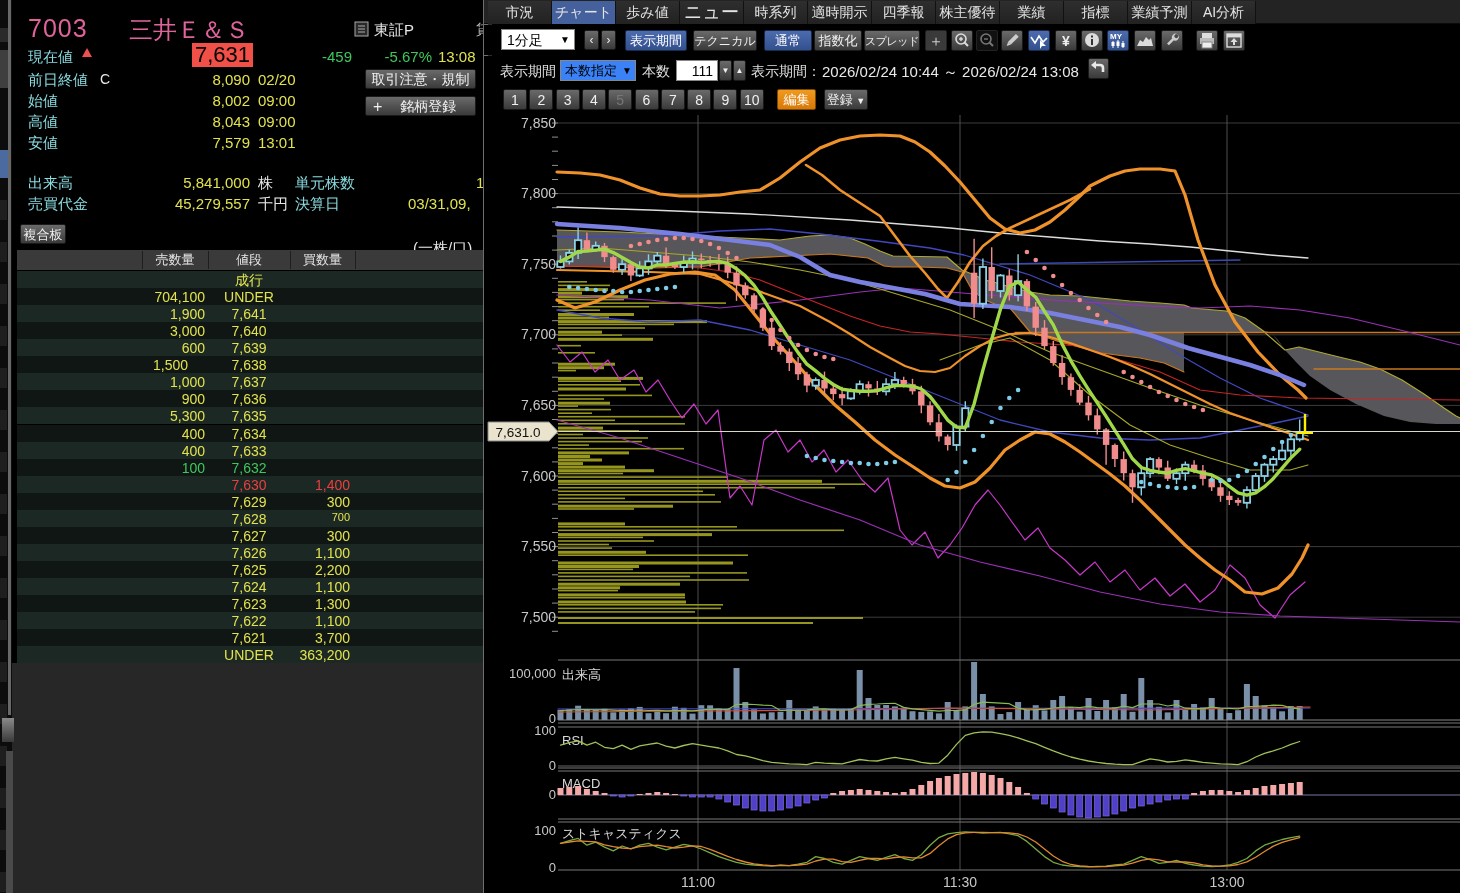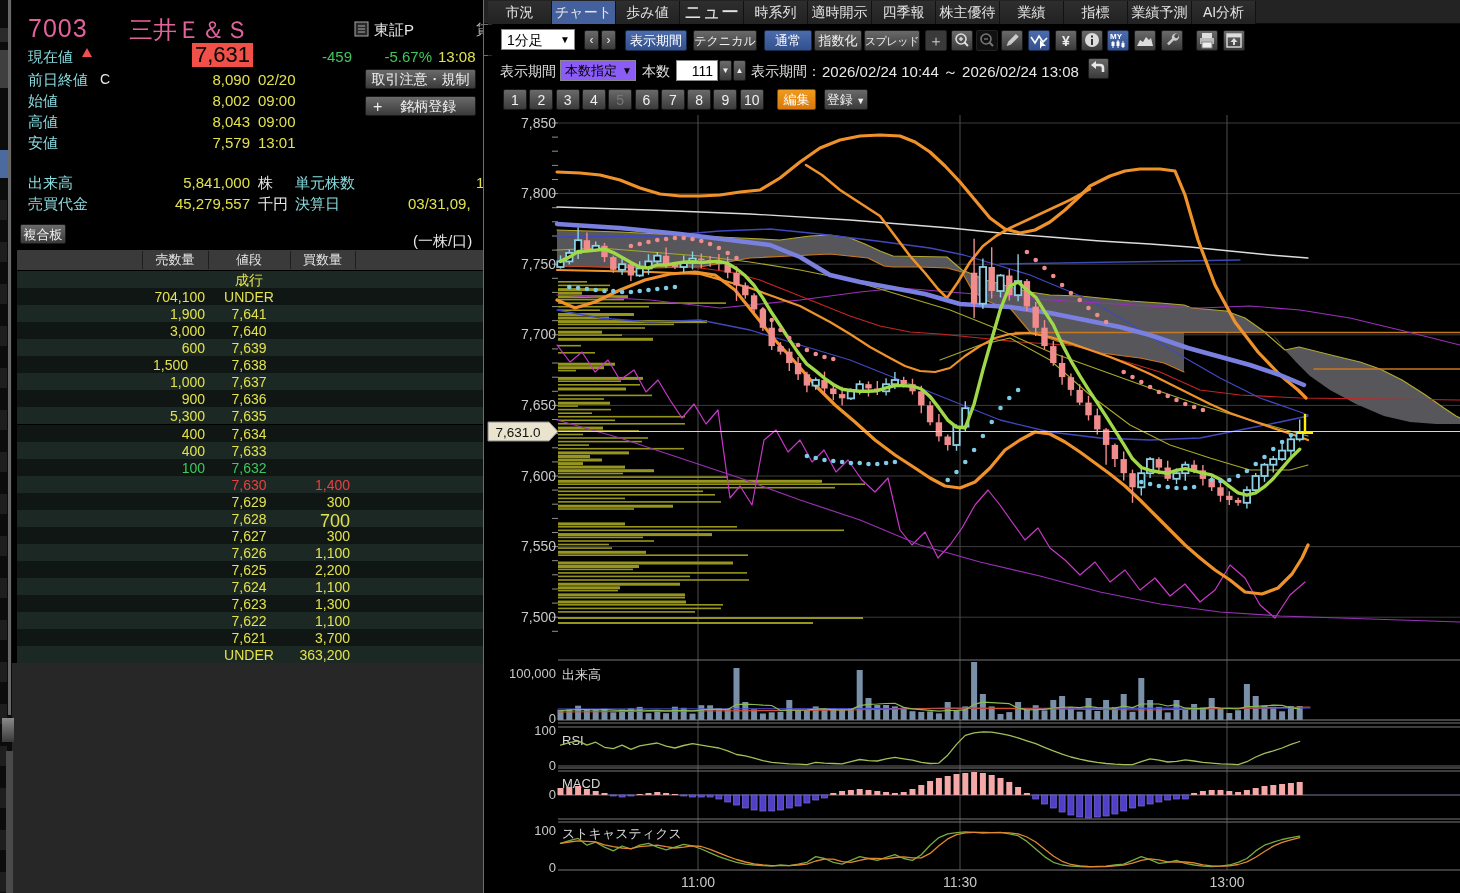--- a/index.html
+++ b/index.html
@@ -42,21 +42,21 @@
       <div style="position:absolute;left:140px;top:174px;width:110px;text-align:right;color:#e2e24e;font-size:15px">5,841,000</div>
       <div style="position:absolute;left:258px;top:174px;color:#e8e8e8;font-size:15px;white-space:nowrap;">株</div>
       <div style="position:absolute;left:295px;top:174px;color:#8adce0;font-size:15px;white-space:nowrap;">単元株数</div>
       <div style="position:absolute;left:476px;top:174px;color:#e2e24e;font-size:15px;white-space:nowrap;">1</div>
       <div style="position:absolute;left:28px;top:195px;color:#8adce0;font-size:15px;white-space:nowrap;">売買代金</div>
       <div style="position:absolute;left:140px;top:195px;width:110px;text-align:right;color:#e2e24e;font-size:15px">45,279,557</div>
       <div style="position:absolute;left:258px;top:195px;color:#e8e8e8;font-size:15px;white-space:nowrap;">千円</div>
       <div style="position:absolute;left:295px;top:195px;color:#8adce0;font-size:15px;white-space:nowrap;">決算日</div>
       <div style="position:absolute;left:408px;top:195px;color:#e2e24e;font-size:15px">03/31,09,</div>
       <div style="position:absolute;left:20px;top:224px;width:46px;height:20px;background:linear-gradient(#6a6a6a,#3a3a3a);border:1px solid #1a1a1a;border-radius:2px;color:#f0f0f0;text-align:center;font-size:13px;line-height:19px;">複合板</div>
-      <div style="position:absolute;left:413px;top:232px;color:#e8e8e8;font-size:15px;white-space:nowrap;">(一株/口)</div>
+      <div style="position:absolute;left:413px;top:239px;color:#e8e8e8;font-size:15px;white-space:nowrap;">(一株/口)</div>
       <div style="position:absolute;left:17px;top:250px;width:466px;height:20px;background:#3a3a3a;"></div>
       <div style="position:absolute;left:142px;top:251px;width:1px;height:18px;background:#1e1e1e"></div>
       <div style="position:absolute;left:208px;top:251px;width:1px;height:18px;background:#1e1e1e"></div>
       <div style="position:absolute;left:290px;top:251px;width:1px;height:18px;background:#1e1e1e"></div>
       <div style="position:absolute;left:355px;top:251px;width:1px;height:18px;background:#1e1e1e"></div>
       <div style="position:absolute;left:142px;top:251px;width:66px;text-align:center;color:#e6e6e6;font-size:13px">売数量</div>
       <div style="position:absolute;left:208px;top:251px;width:82px;text-align:center;color:#e6e6e6;font-size:13px">値段</div>
       <div style="position:absolute;left:290px;top:251px;width:65px;text-align:center;color:#e6e6e6;font-size:13px">買数量</div>
       <div style="position:absolute;left:17px;top:271.0px;width:466px;height:17.05px;background:#1c2823"></div>
       <div style="position:absolute;left:208px;top:272.0px;width:82px;text-align:center;color:#e2e24e;font-size:14px">成行</div>
@@ -94,21 +94,21 @@
       <div style="position:absolute;left:95px;top:459.6px;width:110px;text-align:right;color:#3ec85c;font-size:14px">100</div>
       <div style="position:absolute;left:208px;top:459.6px;width:82px;text-align:center;color:#3ec85c;font-size:14px">7,632</div>
       <div style="position:absolute;left:17px;top:475.6px;width:466px;height:17.05px;background:#1c2823"></div>
       <div style="position:absolute;left:208px;top:476.6px;width:82px;text-align:center;color:#e84040;font-size:14px">7,630</div>
       <div style="position:absolute;left:240px;top:476.6px;width:110px;text-align:right;color:#e84040;font-size:14px">1,400</div>
       <div style="position:absolute;left:17px;top:492.6px;width:466px;height:17.05px;background:#0f1613"></div>
       <div style="position:absolute;left:208px;top:493.6px;width:82px;text-align:center;color:#e2e24e;font-size:14px">7,629</div>
       <div style="position:absolute;left:240px;top:493.6px;width:110px;text-align:right;color:#e2e24e;font-size:14px">300</div>
       <div style="position:absolute;left:17px;top:509.7px;width:466px;height:17.05px;background:#1c2823"></div>
       <div style="position:absolute;left:208px;top:510.7px;width:82px;text-align:center;color:#e2e24e;font-size:14px">7,628</div>
-      <div style="position:absolute;left:240px;top:510.7px;width:110px;text-align:right;color:#e2e24e;font-size:18px">700</div>
+      <div style="position:absolute;left:240px;top:510.7px;width:110px;text-align:right;color:#e2e24e;font-size:11px">700</div>
       <div style="position:absolute;left:17px;top:526.8px;width:466px;height:17.05px;background:#0f1613"></div>
       <div style="position:absolute;left:208px;top:527.8px;width:82px;text-align:center;color:#e2e24e;font-size:14px">7,627</div>
       <div style="position:absolute;left:240px;top:527.8px;width:110px;text-align:right;color:#e2e24e;font-size:14px">300</div>
       <div style="position:absolute;left:17px;top:543.8px;width:466px;height:17.05px;background:#1c2823"></div>
       <div style="position:absolute;left:208px;top:544.8px;width:82px;text-align:center;color:#e2e24e;font-size:14px">7,626</div>
       <div style="position:absolute;left:240px;top:544.8px;width:110px;text-align:right;color:#e2e24e;font-size:14px">1,100</div>
       <div style="position:absolute;left:17px;top:560.9px;width:466px;height:17.05px;background:#0f1613"></div>
       <div style="position:absolute;left:208px;top:561.9px;width:82px;text-align:center;color:#e2e24e;font-size:14px">7,625</div>
       <div style="position:absolute;left:240px;top:561.9px;width:110px;text-align:right;color:#e2e24e;font-size:14px">2,200</div>
       <div style="position:absolute;left:17px;top:577.9px;width:466px;height:17.05px;background:#1c2823"></div>
@@ -231,21 +231,21 @@
         <rect x="3" y="7" width="14" height="6" fill="#bbb"></rect>
         <rect x="5" y="11" width="10" height="6" fill="#eee" stroke="#888"></rect>
       </svg></div>
     <div style="position:absolute;left:1223px;top:30px;width:22px;height:21px;background:linear-gradient(#6a6a6a,#3a3a3a);border:1px solid #1a1a1a;border-radius:2px;color:#f0f0f0;text-align:center;padding:0;"><svg width="20" height="19">
         <rect x="3" y="3" width="14" height="13" fill="none" stroke="#ddd" stroke-width="1.4"></rect>
         <rect x="3" y="3" width="14" height="3.4" fill="#ddd"></rect>
         <polygon points="10,7 13.5,11 11,11 11,14 9,14 9,11 6.5,11" fill="#ddd"></polygon>
       </svg></div>
     <div style="position:absolute;left:484px;top:56px;width:976px;height:30px;background:#000;"></div>
     <div style="position:absolute;left:500px;top:63px;color:#e0e0e0;font-size:14px;white-space:nowrap;">表示期間</div>
-    <div style="position:absolute;left:560px;top:60px;width:76px;height:21px;background:#8b5cf6;border:1px solid #888;color:#000;font-size:13px;line-height:20px;padding-left:4px;">本数指定<span style="position:absolute;right:3px;top:0;font-size:10px">▼</span></div>
+    <div style="position:absolute;left:560px;top:60px;width:76px;height:21px;background:#3b82f6;border:1px solid #888;color:#000;font-size:13px;line-height:20px;padding-left:4px;">本数指定<span style="position:absolute;right:3px;top:0;font-size:10px">▼</span></div>
     <div style="position:absolute;left:642px;top:63px;color:#e0e0e0;font-size:14px;white-space:nowrap;">本数</div>
     <div style="position:absolute;left:676px;top:60px;width:42px;height:21px;background:#fff;border:1px solid #888;color:#000;font-size:14px;line-height:20px;text-align:right;padding-right:4px;">111</div>
     <div style="position:absolute;left:719px;top:60px;width:13px;height:21px;background:linear-gradient(#6a6a6a,#3a3a3a);border:1px solid #1a1a1a;border-radius:2px;color:#f0f0f0;text-align:center;font-size:8px;line-height:20px;">▼</div>
     <div style="position:absolute;left:733px;top:60px;width:13px;height:21px;background:linear-gradient(#6a6a6a,#3a3a3a);border:1px solid #1a1a1a;border-radius:2px;color:#f0f0f0;text-align:center;font-size:8px;line-height:20px;">▲</div>
     <div style="position:absolute;left:751px;top:63px;color:#e0e0e0;font-size:14px;white-space:nowrap;">表示期間：</div>
     <div style="position:absolute;left:822px;top:63px;color:#e8e8e8;font-size:15px;white-space:nowrap;">2026/02/24 10:44 ～ 2026/02/24 13:08</div>
     <div style="position:absolute;left:1088px;top:58px;width:21px;height:21px;background:linear-gradient(#6a6a6a,#3a3a3a);border:1px solid #1a1a1a;border-radius:2px;color:#f0f0f0;text-align:center;"><svg width="19" height="19">
         <path d="M 14 13 L 14 9 Q 14 6 11 6 L 6 6" fill="none" stroke="#e8e8e8" stroke-width="2.6"></path>
         <polygon points="7,2 7,10 2,6" fill="#e8e8e8"></polygon>
       </svg></div>

